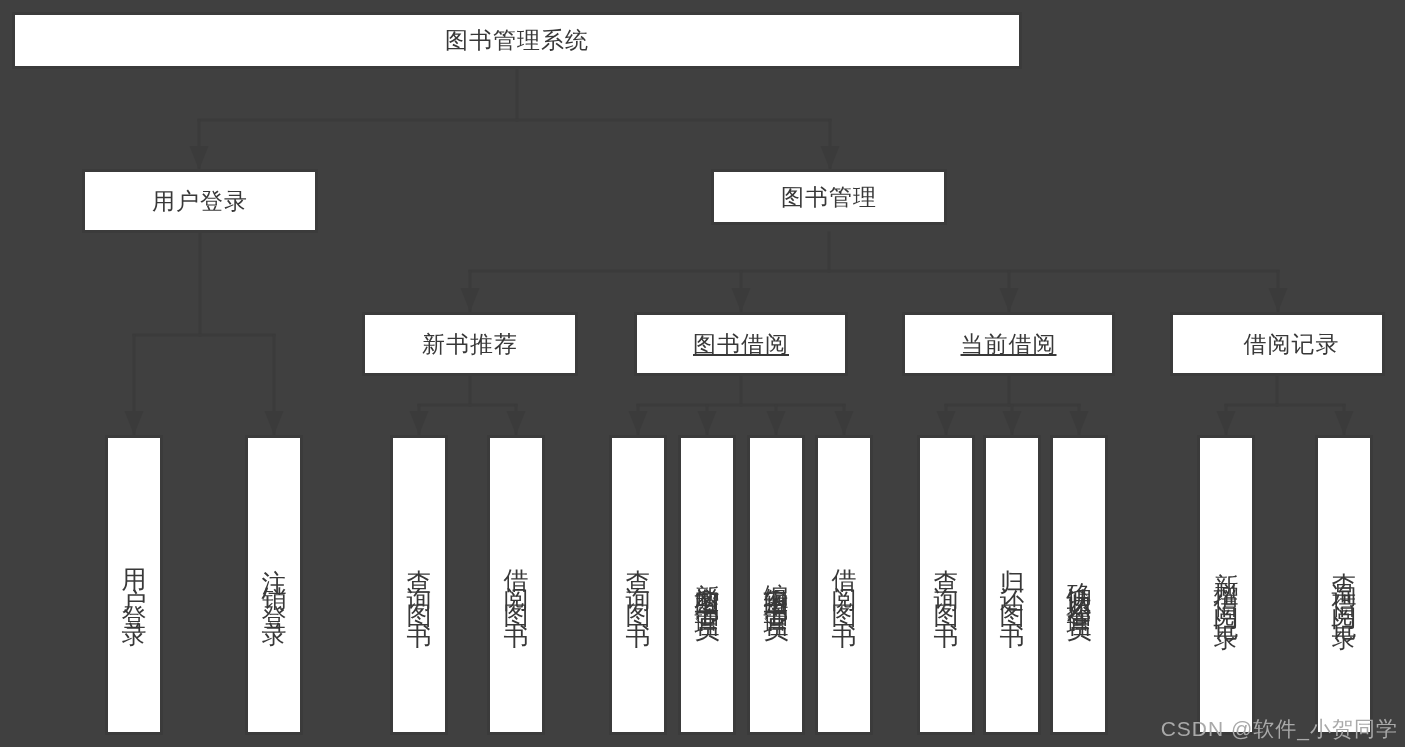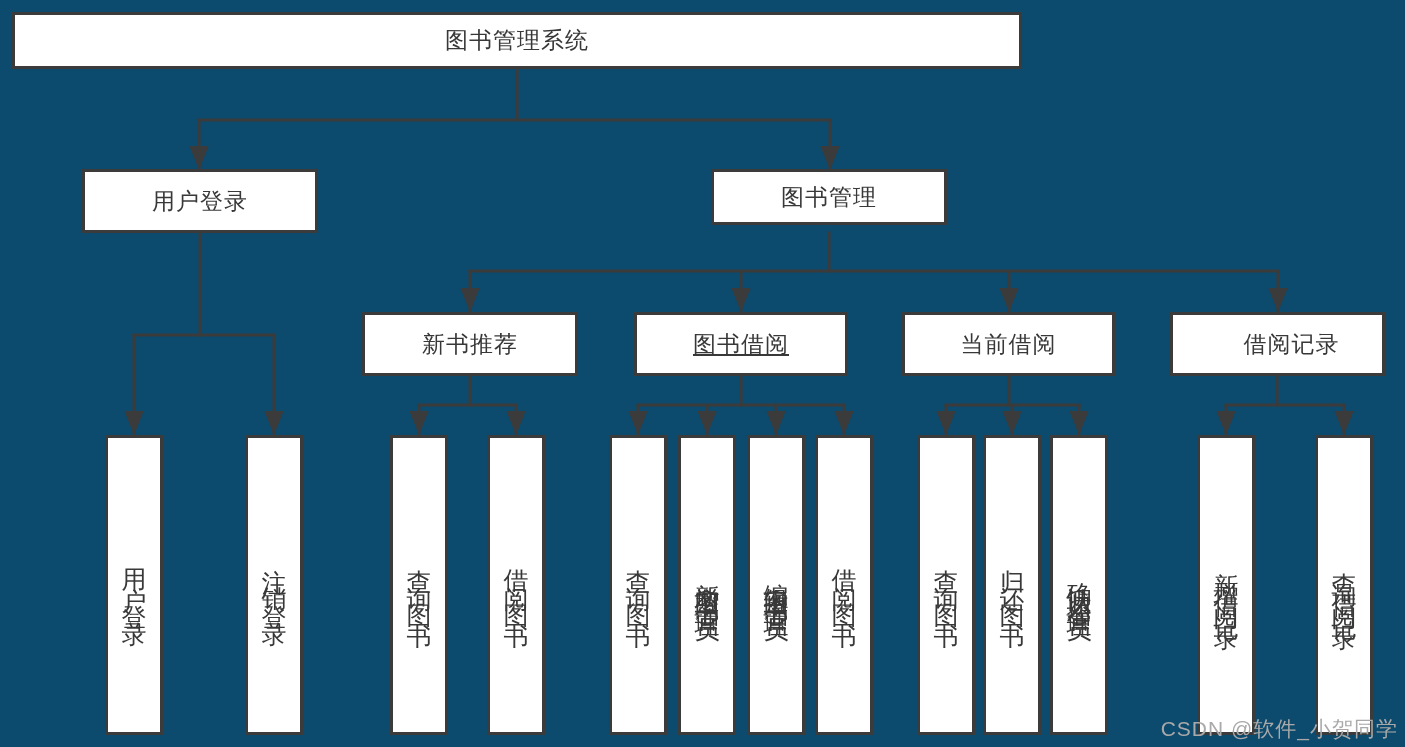--- a/index.html
+++ b/index.html
@@ -1,19 +1,19 @@
 <!DOCTYPE html>
 <html><head>
 <meta charset="utf-8">
 <style>
   html,body{margin:0;padding:0;background:#ffffff;}
   #stage{
     position:relative;
     width:1405px;height:747px;
-    background:#0c4a6e;
+    background:#404040;
     font-family:"Liberation Sans", sans-serif;
     overflow:hidden;
   }
   #wires{position:absolute;left:0;top:0;z-index:0;}
   .box{
     position:absolute;
     box-sizing:border-box;
     background:#ffffff;
     border:3px solid #3b3b3b;
     display:flex;align-items:center;justify-content:center;
@@ -31,21 +31,21 @@
   }
   .ls4{letter-spacing:18px;}
   .ls6{letter-spacing:11px;}
   .ls8{letter-spacing:5px;}
   
   .n-root{left:12px;top:12px;width:1010px;height:57px;}
   .n-user-login{left:82px;top:169px;width:236px;height:64px;}
   .n-book-mgmt{left:711px;top:169px;width:236px;height:56px;}
   .n-new-book{left:362px;top:312px;width:216px;height:64px;text-align:center;}
   .n-book-borrow{left:634px;top:312px;width:214px;height:64px;text-decoration:underline;}
-  .n-cur-borrow{left:902px;top:312px;width:213px;height:64px;}
+  .n-cur-borrow{left:902px;top:312px;width:213px;height:64px;text-decoration:underline;}
   .n-borrow-rec{left:1170px;top:312px;width:215px;height:64px;padding-left:28px;}
   .lf-1a{left:105px;}  .lf-1b{left:245px;}
   .lf-2a{left:390px;}  .lf-2b{left:487px;}
   .lf-3a{left:609px;}  .lf-3b{left:678px;} .lf-3c{left:747px;} .lf-3d{left:815px;}
   .lf-4a{left:917px;}  .lf-4b{left:983px;} .lf-4c{left:1050px;}
   .lf-5a{left:1197px;} .lf-5b{left:1315px;}
   .watermark{
     position:absolute;
     right:7px;bottom:4px;
     font-size:21px;

